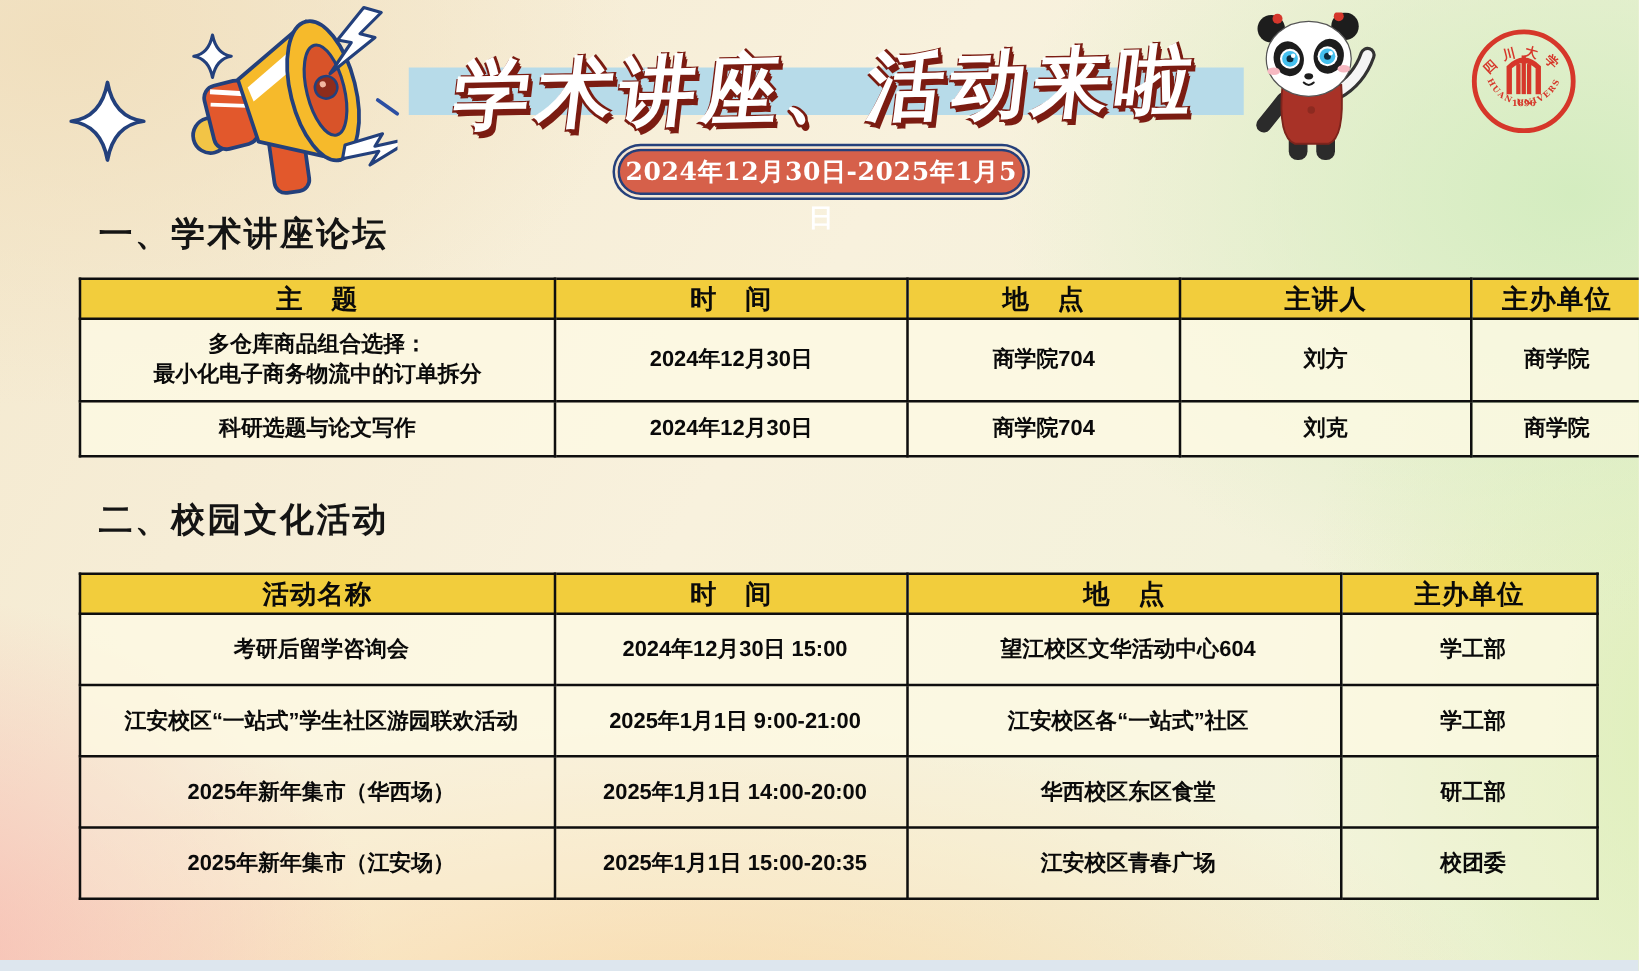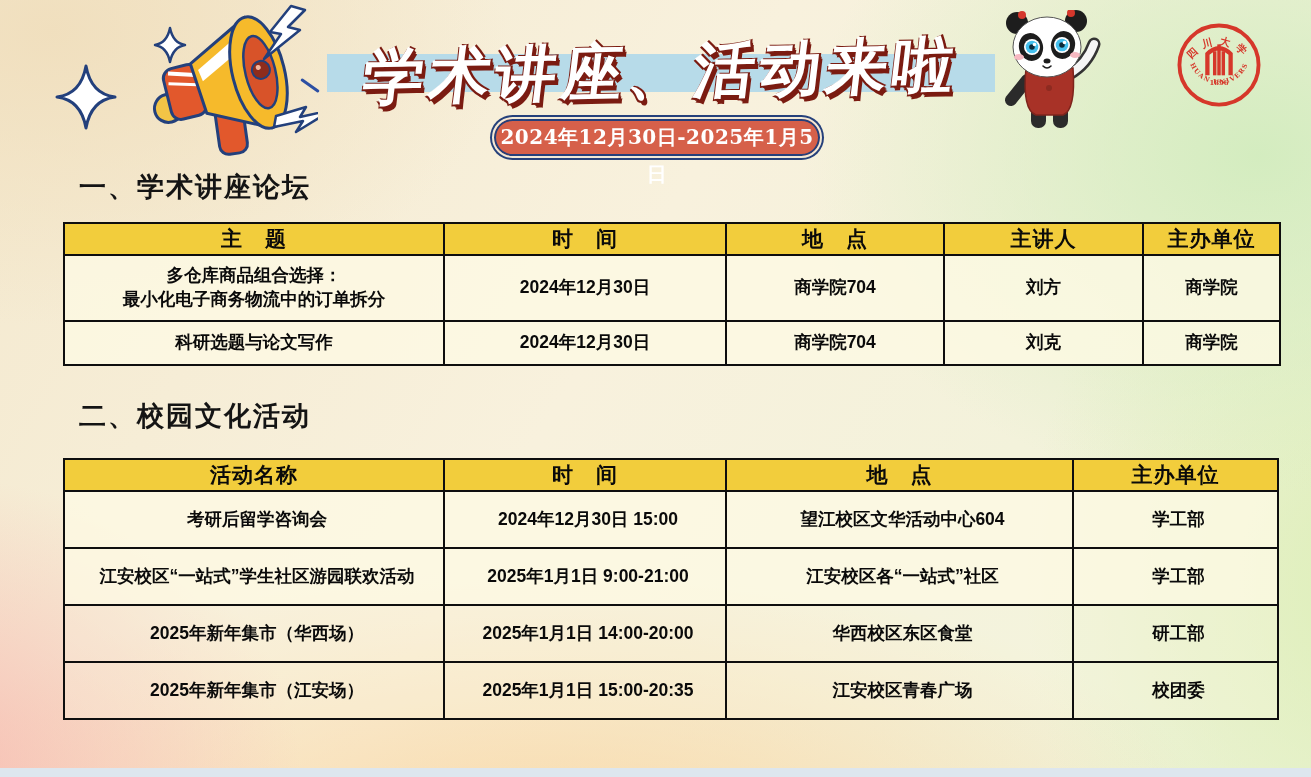--- a/index.html
+++ b/index.html
@@ -60,21 +60,21 @@
     font-weight:bold;color:#0a0a0a;padding:0 6px;overflow:hidden;margin-left:32px;
   }
   .tbl th{background:#f2cd3c;font-size:21px;height:30px;letter-spacing:1px;}
   .tbl td{font-size:17.5px;background:rgba(252,249,227,0.82);white-space:pre-line;line-height:1.35;}
   #table1{top:222px;}
   #table1 .row-a td{height:64px;}
   #table1 .row-b td{height:42px;}
   #table2{top:458px;}
   #table2 td{height:55px;padding-left:12px;}
   #table2 tr.dim td{background:rgba(252,249,227,0.28);}
-  #table1 .c1{width:380px}#table1 .c2{width:282px}#table1 .c3{width:218px}#table1 .c4{width:199px}#table1 .c5{width:137px}
+  #table1 .c1{width:380px}#table1 .c2{width:282px}#table1 .c3{width:218px}#table1 .c4{width:233px}#table1 .c5{width:137px}
   #table2 .c1{width:380px}#table2 .c2{width:282px}#table2 .c3{width:347px}#table2 .c4{width:205px}
 </style>
 </head>
 <body>
 
 <div id="canvas">
 
   <svg id="megaphone" class="deco" width="270" height="155" viewBox="0 0 270 155">
 
     <path d="M38 63 Q44 89 38 89 Q44 89 38 121 Q32 95 38 95 Q32 89 38 63 Z" fill="none"></path>

